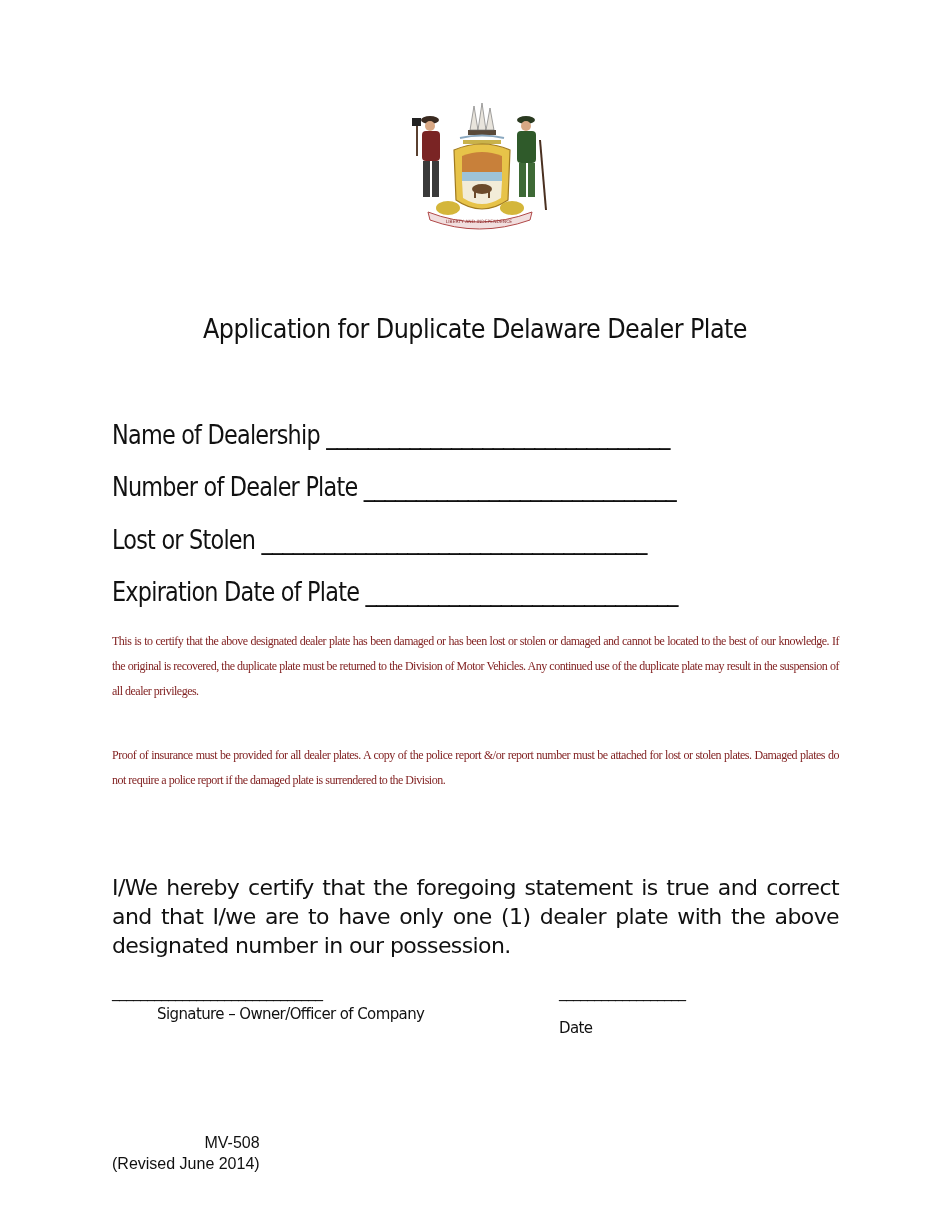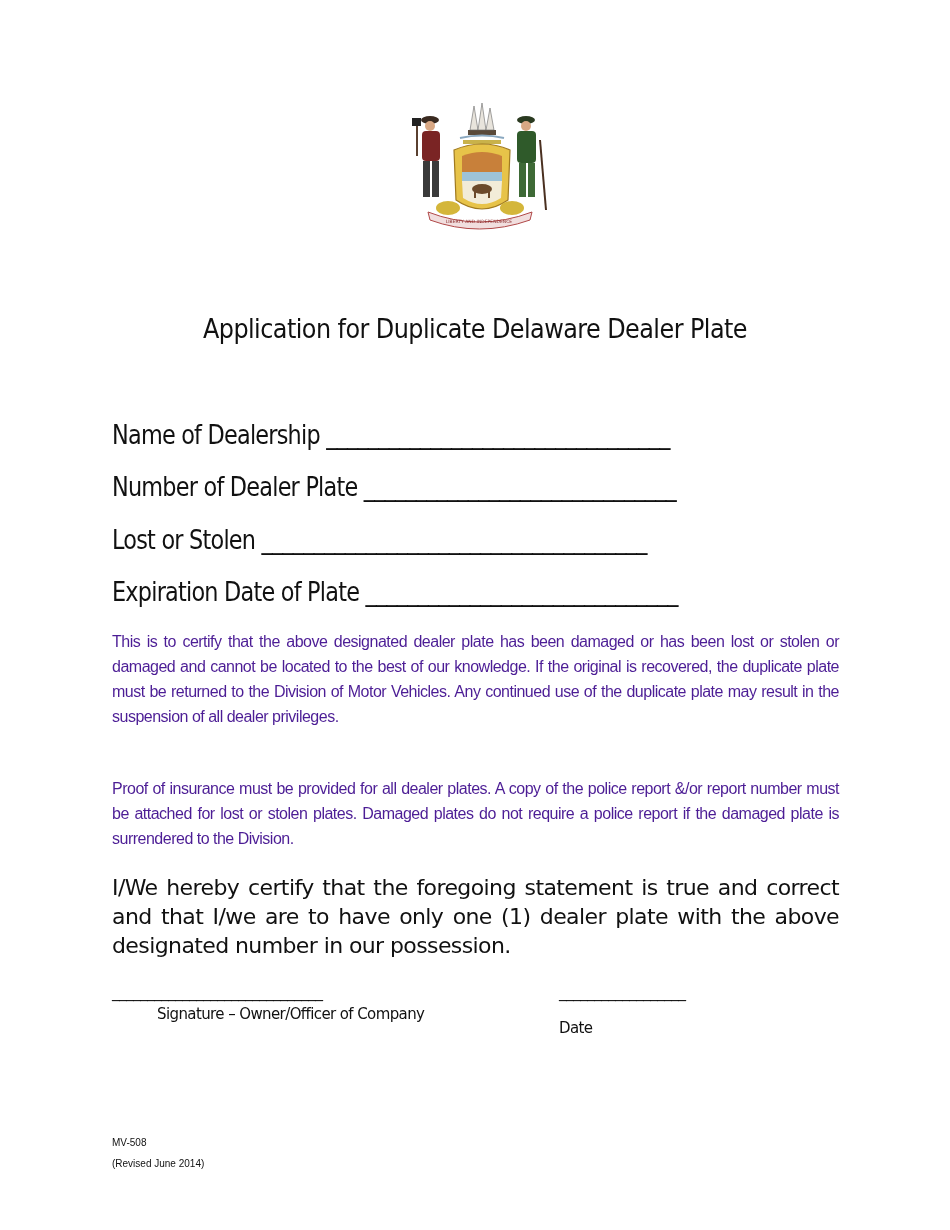--- a/index.html
+++ b/index.html
@@ -6,31 +6,31 @@
   body { width: 950px; height: 1230px; position: relative; overflow: hidden;
          font-family: "Liberation Sans", sans-serif; color: #111; }
   .page { position: absolute; left: 0; top: 0; width: 950px; height: 1230px; background: #fff; padding-left: 22px; }
   .seal { position: absolute; left: 408px; top: 100px; width: 142px; height: 132px; }
   .title { position: absolute; left: 0; width: 950px; top: 314px; text-align: center;
            font-size: 26px; letter-spacing: -0.6px; color: #111;
            font-family: "DejaVu Sans", sans-serif; font-weight: normal; transform: scaleX(0.92); }
   .field { position: absolute; left: 112px; font-size: 26px; letter-spacing: -0.9px;
            font-family: "DejaVu Sans", sans-serif; white-space: nowrap; color: #111;
            transform-origin: left top; transform: scaleX(0.86); }
-  .para { position: absolute; left: 112px; width: 727px; font-size: 16px; line-height: 25px;
-          text-align: justify; font-family: Liberation Sans, sans-serif; color: #4c1d95;
+  .para { position: absolute; left: 112px; width: 727px; font-size: 12px; line-height: 25px;
+          text-align: justify; font-family: Liberation Serif, serif; color: #7f1d1d;
           letter-spacing: -0.5px; }
   .para-big { position: absolute; left: 112px; width: 727px; font-size: 22px; line-height: 29px;
               text-align: justify; font-family: "DejaVu Sans", sans-serif; color: #111;
               letter-spacing: -0.6px; }
   .sigline { position: absolute; font-family: "DejaVu Sans", sans-serif; font-size: 16px; color:#111; }
   .siglabel { position: absolute; font-family: "DejaVu Sans", sans-serif; font-size: 15px;
               letter-spacing: -0.6px; color:#111; }
   .footer { position: absolute; left: 112px; top: 1132px; font-family: "Liberation Sans", sans-serif;
-            font-size: 10px; line-height: 21px; color: #111; }
+            font-size: 16px; line-height: 21px; color: #111; text-align: right; }
 </style>
 </head>
 <body>
 
 <div class="page">
 
   <svg class="seal" viewBox="0 0 142 132">
 
     <rect x="60" y="30" width="28" height="5" fill="#5a4a3a"></rect>
     <polygon points="62,30 66,6 70,30" fill="#e8e4dc" stroke="#666" stroke-width="0.6"></polygon>
@@ -82,21 +82,21 @@
   <div class="field" style="top:525px;">
     <span>Lost or Stolen</span>
     <span>_____________________________________</span>
   </div>
   <div class="field" style="top:577px;">
     <span>Expiration Date of Plate</span>
     <span>______________________________</span>
   </div>
 
   <div class="para" style="top:629px;">This is to certify that the above designated dealer plate has been damaged or has been lost or stolen or damaged and cannot be located to the best of our knowledge. If the original is recovered, the duplicate plate must be returned to the Division of Motor Vehicles.  Any continued use of the duplicate plate may result in the suspension of all dealer privileges.</div>
-  <div class="para" style="top:776px;">Proof of insurance must be provided for all dealer plates.   A copy of the police report &amp;/or report number must be attached for lost or stolen plates.  Damaged plates do not require a police report if the damaged plate is surrendered to the Division.</div>
+  <div class="para" style="top:743px;">Proof of insurance must be provided for all dealer plates.   A copy of the police report &amp;/or report number must be attached for lost or stolen plates.  Damaged plates do not require a police report if the damaged plate is surrendered to the Division.</div>
 
   <div class="para-big" style="top:873px;">I/We hereby certify that the foregoing statement is true and correct and that I/we are to have only one (1) dealer plate with the above designated number in our possession.</div>
 
   <div class="sigline" style="left:112px; top:982px; letter-spacing:-1px;">______________________________</div>
   <div class="siglabel" style="left:112px; top:1005px;margin-left:45px;">Signature – Owner/Officer of Company</div>
 
   <div class="sigline" style="left:559px; top:982px; letter-spacing:-1px;text-align:right;">__________________</div>
   <div class="siglabel" style="left:559px; top:1019px;">Date</div>
 
   <div class="footer">

